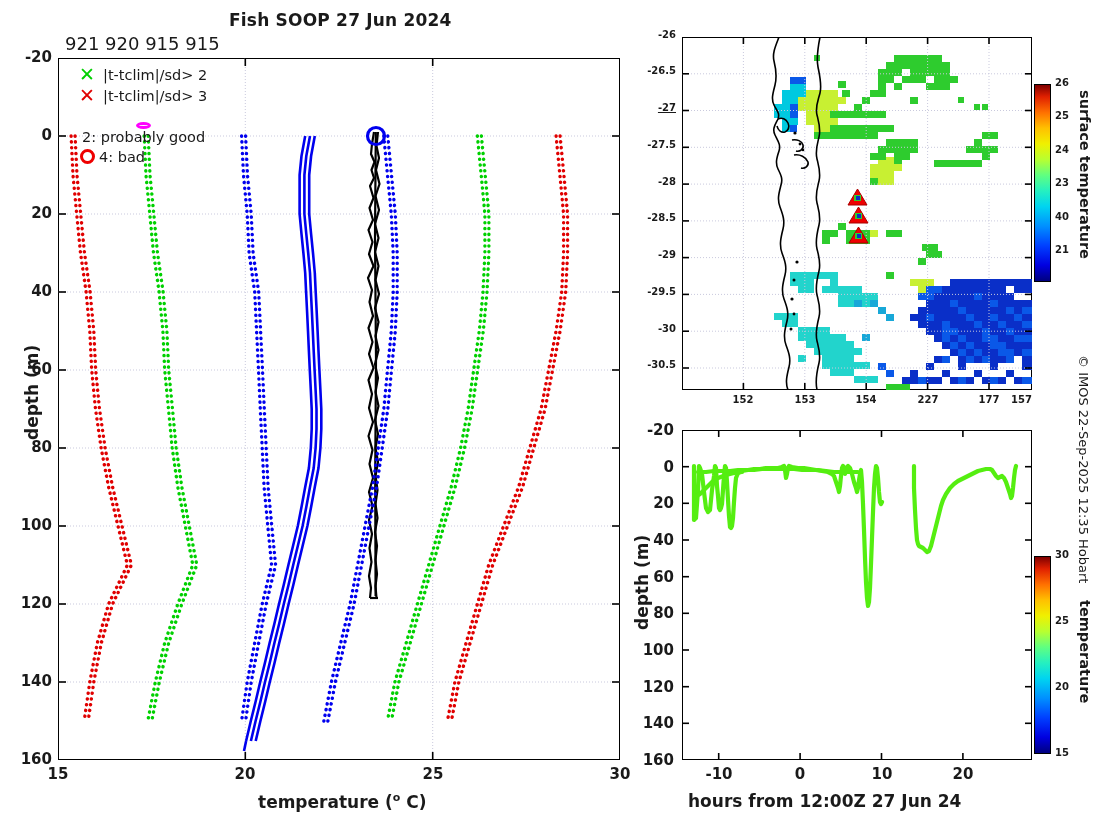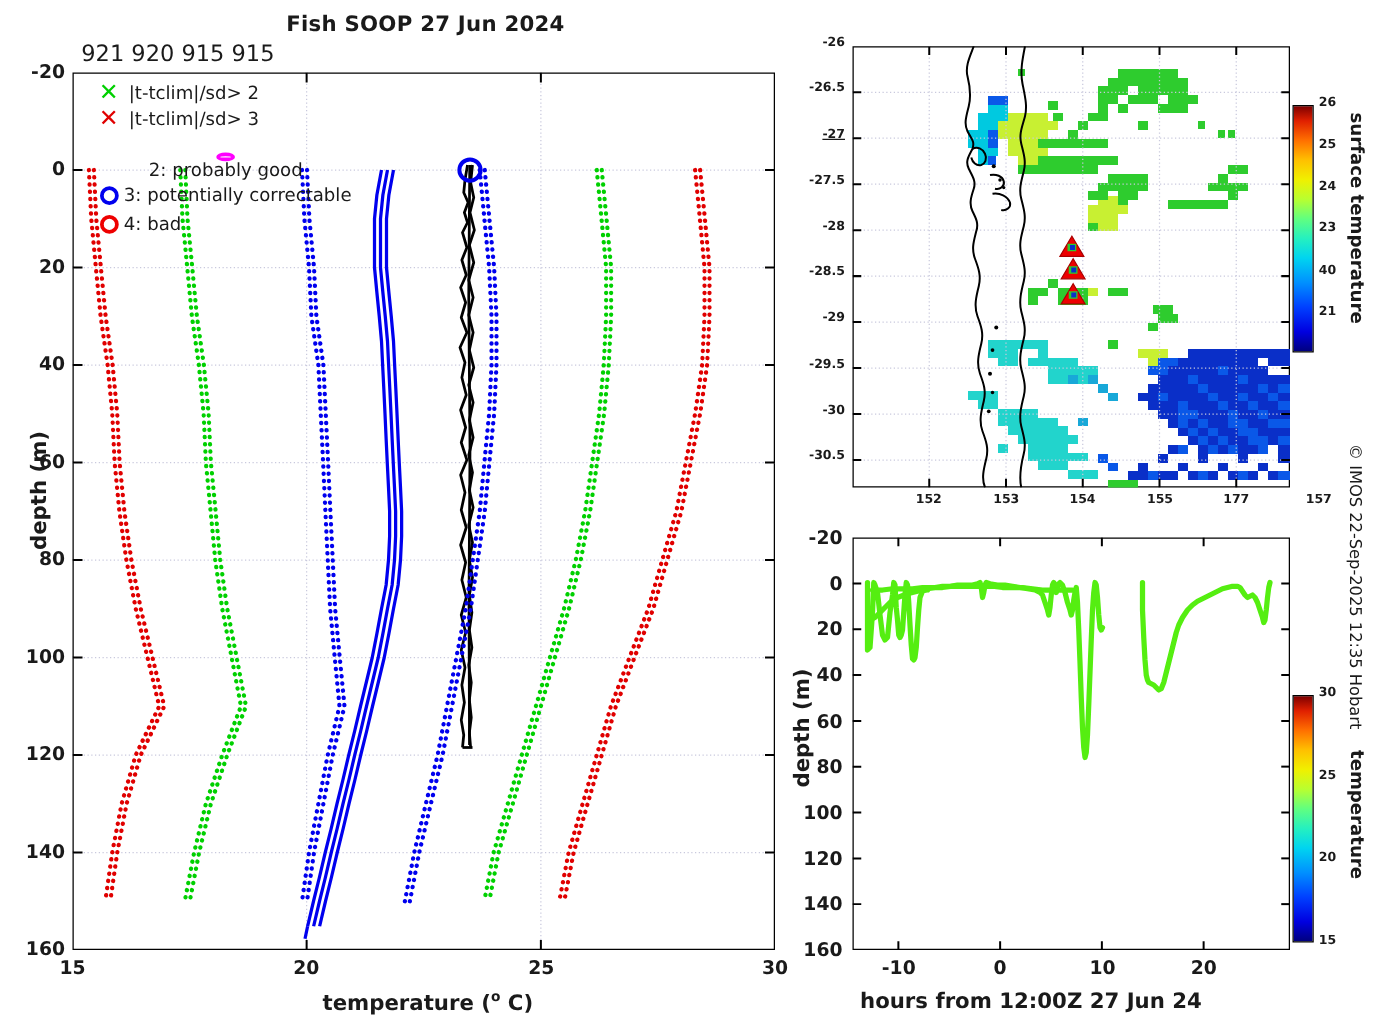--- a/index.html
+++ b/index.html
@@ -121,24 +121,20 @@
       <span class="legtxt" style="margin-left:5px;">|t-tclim|/sd&gt; 2</span>
     </div>
     <div style="display:flex;align-items:center;height:21px;">
       <span style="display:inline-block;width:22px;text-align:center;color:#e00000;font-size:19px;font-weight:bold;line-height:1;">✕</span>
       <span class="legtxt" style="margin-left:5px;">|t-tclim|/sd&gt; 3</span>
     </div>
     <div style="height:16px;"></div>
     <div style="display:flex;align-items:center;height:23px;flex-direction:column;">
       <span style="display:inline-block;width:15px;height:15px;margin-left:4px;border:3px solid #ff00ff;border-radius:50%;box-sizing:border-box;"></span>
       <span class="legtxt" style="margin-left:4px;">2: probably good</span>
-    </div>
-    <div style="display:flex;align-items:center;height:23px;">
-      <span style="display:inline-block;width:15px;height:15px;margin-left:4px;border:3px solid #0000ee;border-radius:50%;box-sizing:border-box;"></span>
-      <span class="legtxt" style="margin-left:4px;">3: potentially correctable</span>
     </div>
     <div style="display:flex;align-items:center;height:23px;">
       <span style="display:inline-block;width:15px;height:15px;margin-left:4px;border:3px solid #ee0000;border-radius:50%;box-sizing:border-box;"></span>
       <span class="legtxt" style="margin-left:4px;">4: bad</span>
     </div>
   </div>
 </div>
 
 <div class="abs tick" style="left:8px;top:48px;width:44px;text-align:right;">-20</div>
 <div class="abs tick" style="left:8px;top:126px;width:44px;text-align:right;">0</div>
@@ -737,23 +733,23 @@
 <div class="abs tick-sm" style="left:618px;top:176px;width:58px;text-align:right;">-28</div>
 <div class="abs tick-sm" style="left:618px;top:212px;width:58px;text-align:right;">-28.5</div>
 <div class="abs tick-sm" style="left:618px;top:249px;width:58px;text-align:right;">-29</div>
 <div class="abs tick-sm" style="left:618px;top:286px;width:58px;text-align:right;">-29.5</div>
 <div class="abs tick-sm" style="left:618px;top:323px;width:58px;text-align:right;">-30</div>
 <div class="abs tick-sm" style="left:618px;top:359px;width:58px;text-align:right;">-30.5</div>
 
 <div class="abs tick-sm" style="left:723px;top:394px;width:40px;text-align:center;">152</div>
 <div class="abs tick-sm" style="left:785px;top:394px;width:40px;text-align:center;">153</div>
 <div class="abs tick-sm" style="left:846px;top:394px;width:40px;text-align:center;">154</div>
-<div class="abs tick-sm" style="left:908px;top:394px;width:40px;text-align:center;">155</div>
+<div class="abs tick-sm" style="left:908px;top:394px;width:40px;text-align:center;">227</div>
 <div class="abs tick-sm" style="left:969px;top:394px;width:40px;text-align:center;">177</div>
-<div class="abs tick-sm" style="left:1011px;top:394px;width:40px;text-align:center;margin-left:24px;">157</div>
+<div class="abs tick-sm" style="left:1011px;top:394px;width:40px;">157</div>
 
 <div class="abs cbar" style="left:1034px;top:84px;width:17px;height:198px;
      background:linear-gradient(to top,
        #00007f 0%, #0000e0 8%, #0040ff 18%, #0090ff 28%, #00d4f0 38%,
        #25f0c0 46%, #60ff80 54%, #b8ff30 62%, #f0f000 70%,
        #ffc000 78%, #ff7000 86%, #e02000 94%, #7f0000 100%);"></div>
 <div class="abs tick-sm" style="left:1055px;top:77px;">26</div>
 <div class="abs tick-sm" style="left:1055px;top:110px;">25</div>
 <div class="abs tick-sm" style="left:1055px;top:144px;">24</div>
 <div class="abs tick-sm" style="left:1055px;top:177px;">23</div>

